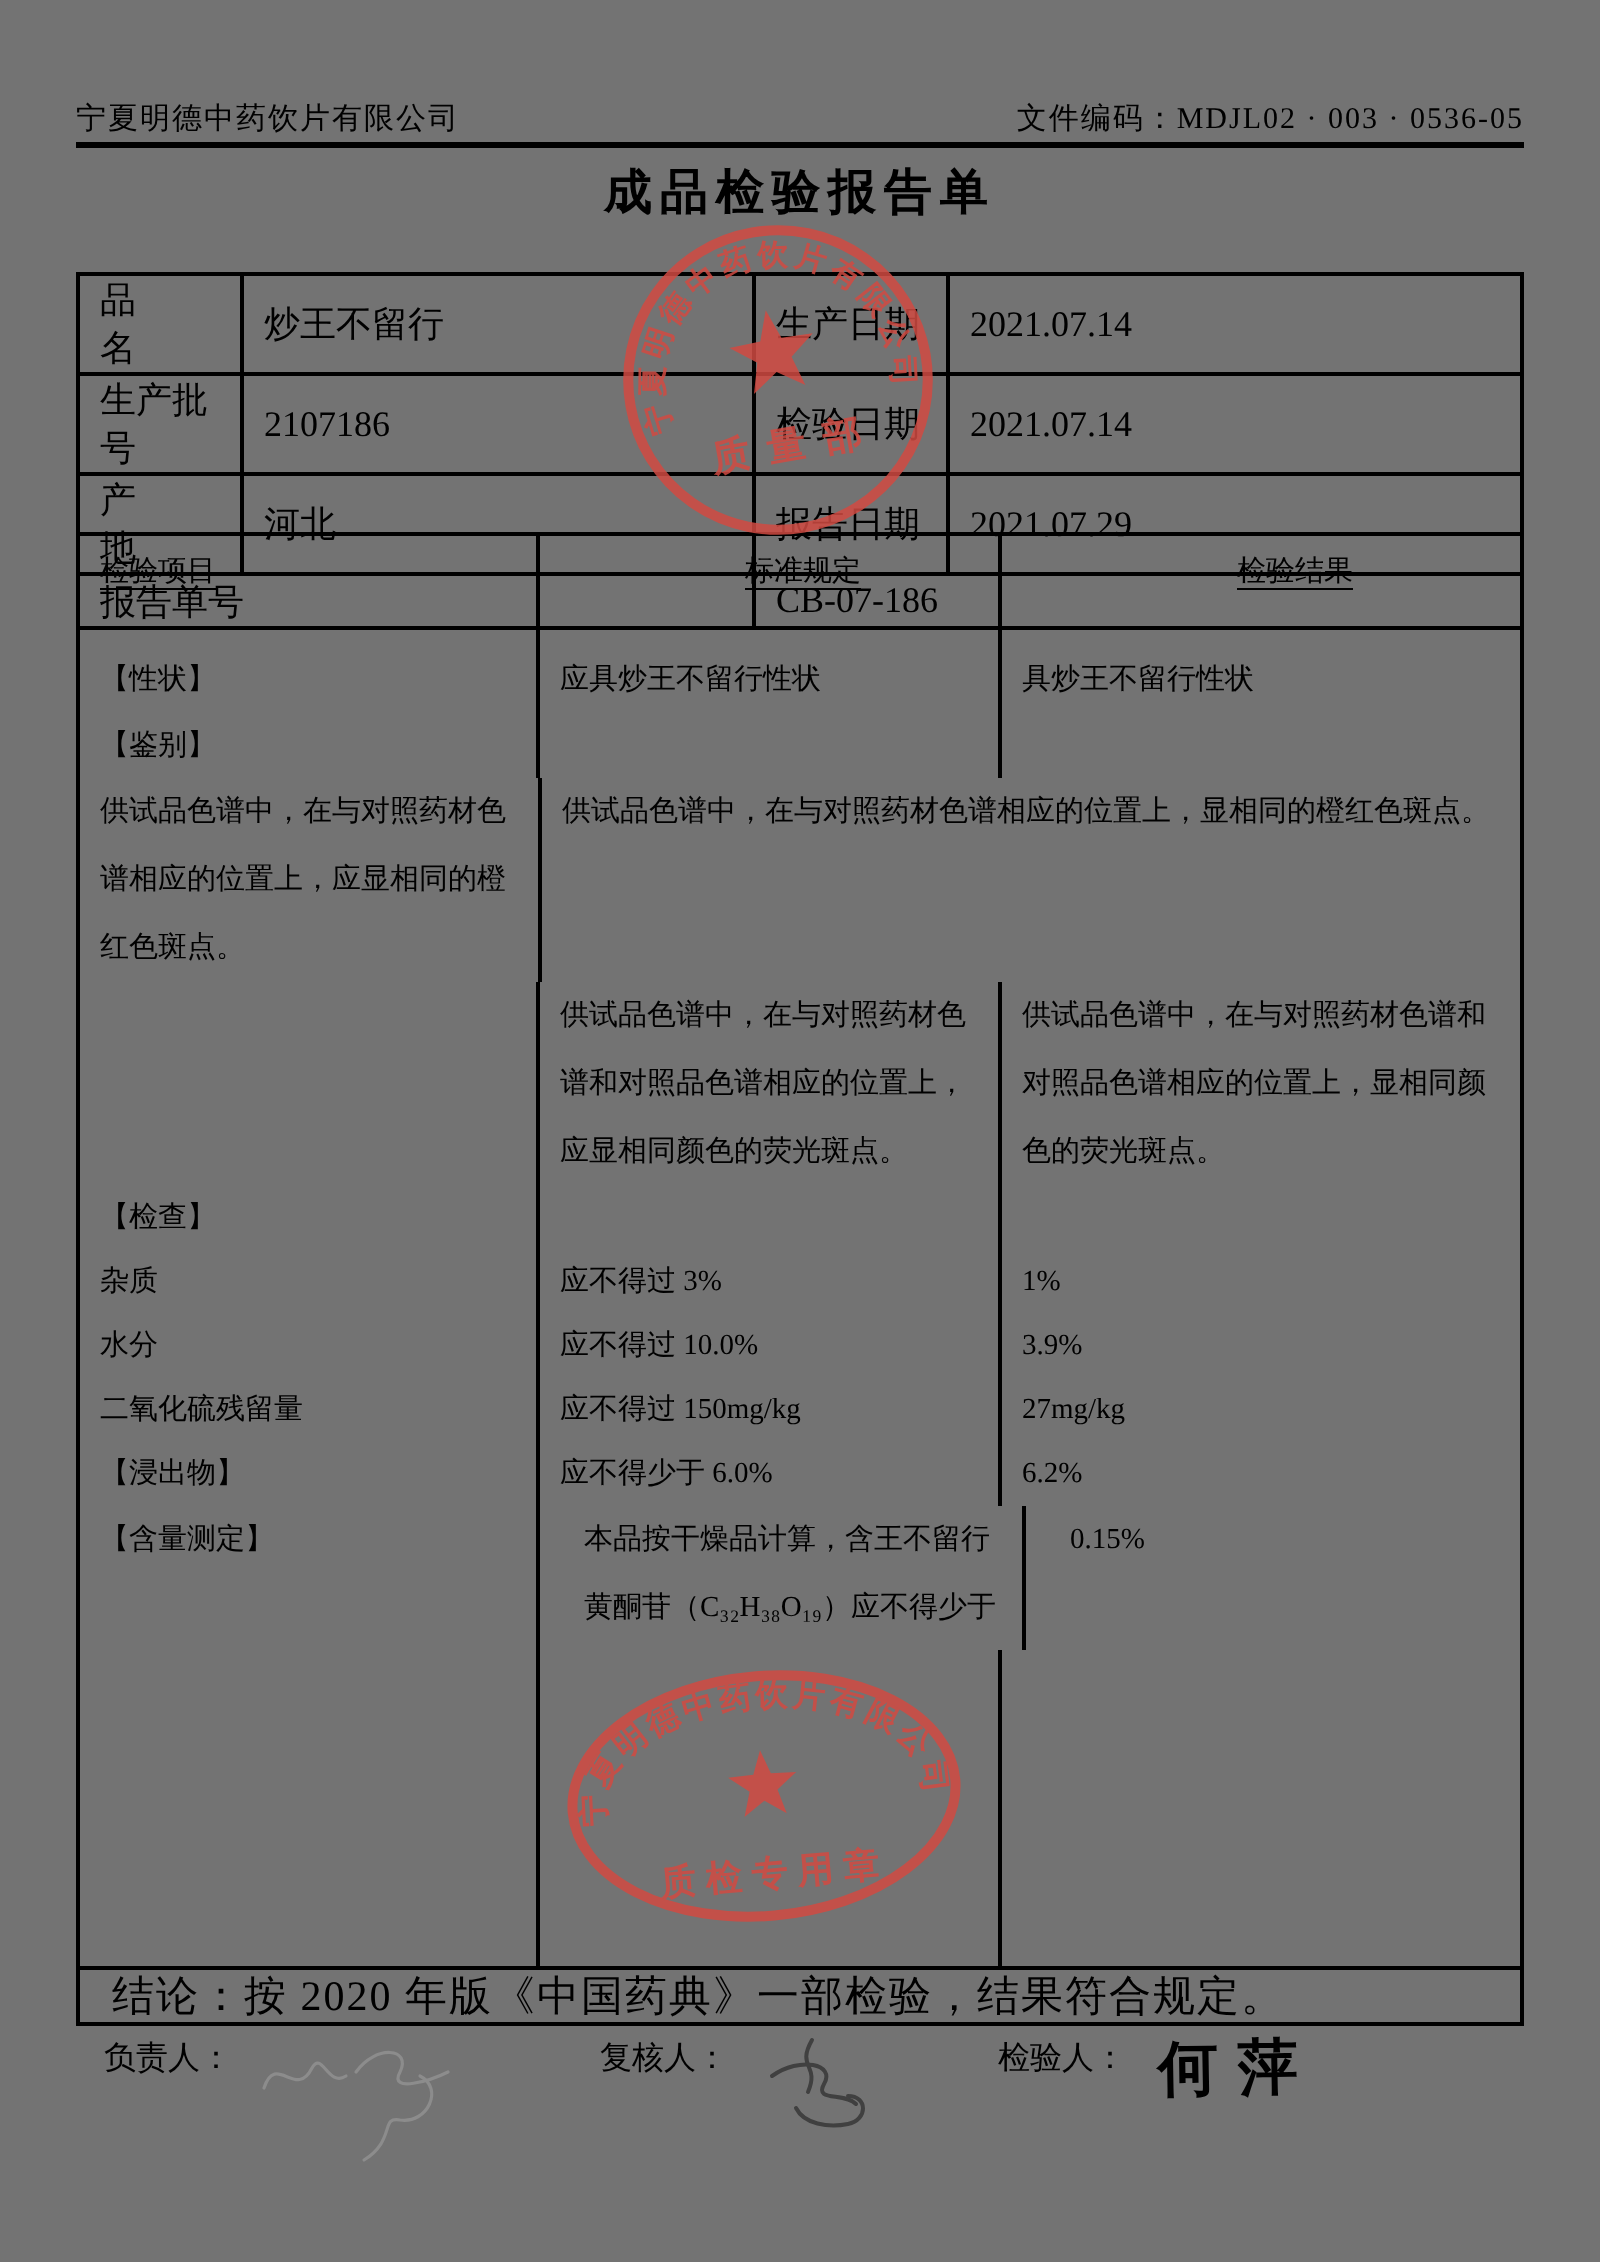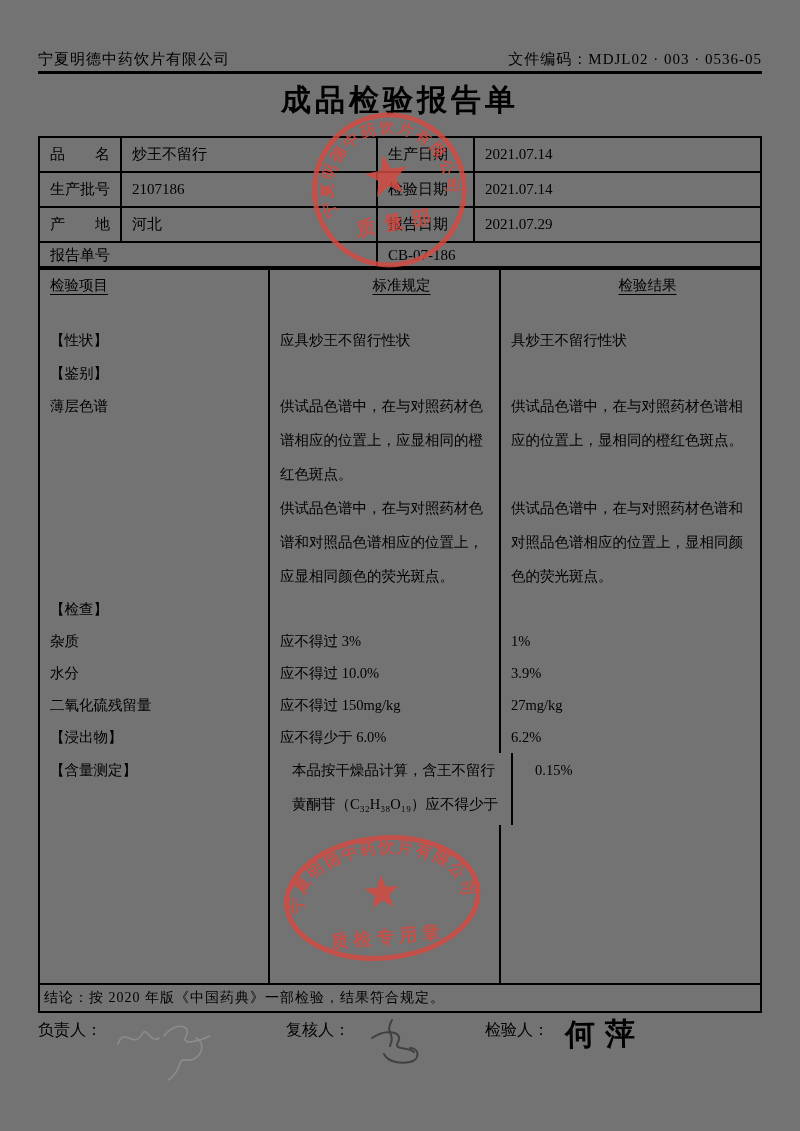--- a/index.html
+++ b/index.html
@@ -5,25 +5,25 @@
   html,body{margin:0;padding:0;}
   body{width:800px;height:1131px;position:relative;background:#fdfdfd;color:#000;
        font-family:"Liberation Serif","DejaVu Serif",serif;overflow:hidden;}
   .page{position:absolute;inset:0;background:#737373;}
 
   
   .hdr{position:absolute;top:50px;left:38px;width:724px;display:flex;
        justify-content:space-between;font-size:15px;letter-spacing:1px;}
   .hdr-rule{position:absolute;top:71px;left:38px;width:724px;height:3px;background:#000;}
   .title{position:absolute;top:80px;left:0;width:800px;text-align:center;
-         font-size:30px;font-weight:bold;letter-spacing:4px;}
+         font-size:24px;font-weight:bold;letter-spacing:4px;}
 
   
   table.info{position:absolute;top:136px;left:38px;width:724px;border-collapse:collapse;
-             font-size:15px;table-layout:fixed;}
+             font-size:18px;table-layout:fixed;}
   table.info td{border:2px solid #000;padding:0 0 0 10px;height:33px;overflow:hidden;}
   table.info tr.short td{height:25px;}
 
   
   .main{position:absolute;top:266px;left:38px;width:724px;height:719px;
         border:2px solid #000;box-sizing:border-box;font-size:14.5px;
         display:flex;flex-direction:column;}
   .mrow{display:flex;flex:none;}
   .mcell{box-sizing:border-box;padding:0 10px;overflow:hidden;}
   .c1{width:230px;border-right:2px solid #000;}
@@ -37,22 +37,22 @@
   .r-32{height:32px;line-height:32px;}
   .r-para{height:102px;}
   .r-para .mcell{line-height:34px;}
   .r-cd{height:72px;gap:12px;}
   .r-cd .mcell{line-height:34px;}
   .r-fill{flex:1;}
 
   
   .conclusion{position:absolute;top:983px;left:38px;width:724px;height:30px;
               border:2px solid #000;box-sizing:border-box;line-height:26px;
-              padding-left:4px;font-size:14px;letter-spacing:1px;}
-  .sigs{position:absolute;top:1018px;left:38px;width:724px;height:75px;font-size:16px;}
+              padding-left:16px;font-size:21px;letter-spacing:1px;}
+  .sigs{position:absolute;top:1018px;left:52px;width:724px;height:75px;font-size:16px;}
   .sig-group{position:absolute;top:0;display:flex;align-items:flex-start;}
   .sig-resp{left:0;}
   .sig-rev{left:237px;margin-left:11px;}
   .sig-insp{left:447px;}
   .sig-label{line-height:24px;white-space:nowrap;}
   .sig-name{font-size:30px;font-weight:bold;letter-spacing:10px;margin-left:16px;
             margin-top:-4px;transform:rotate(-1deg);white-space:nowrap;}
 
   
   .stamp{position:absolute;z-index:6;pointer-events:none;opacity:0.85;}
@@ -120,21 +120,20 @@
       <div class="mcell c3">具炒王不留行性状</div>
     </div>
 
     <div class="mrow r-32">
       <div class="mcell c1">【鉴别】</div>
       <div class="mcell c2"></div>
       <div class="mcell c3"></div>
     </div>
 
     <div class="mrow r-para">
-      <div class="mcell c1">薄层色谱</div>
       <div class="mcell c2">供试品色谱中，在与对照药材色谱相应的位置上，应显相同的橙红色斑点。</div>
       <div class="mcell c3">供试品色谱中，在与对照药材色谱相应的位置上，显相同的橙红色斑点。</div>
     </div>
 
     <div class="mrow r-para">
       <div class="mcell c1"></div>
       <div class="mcell c2">供试品色谱中，在与对照药材色谱和对照品色谱相应的位置上，应显相同颜色的荧光斑点。</div>
       <div class="mcell c3">供试品色谱中，在与对照药材色谱和对照品色谱相应的位置上，显相同颜色的荧光斑点。</div>
     </div>
 

